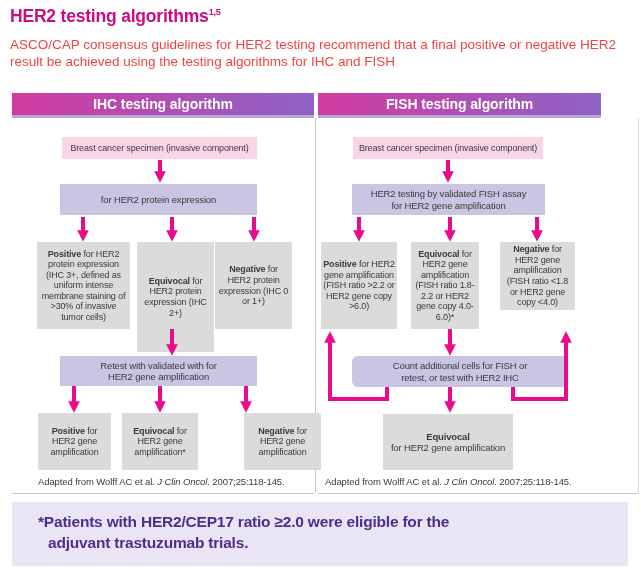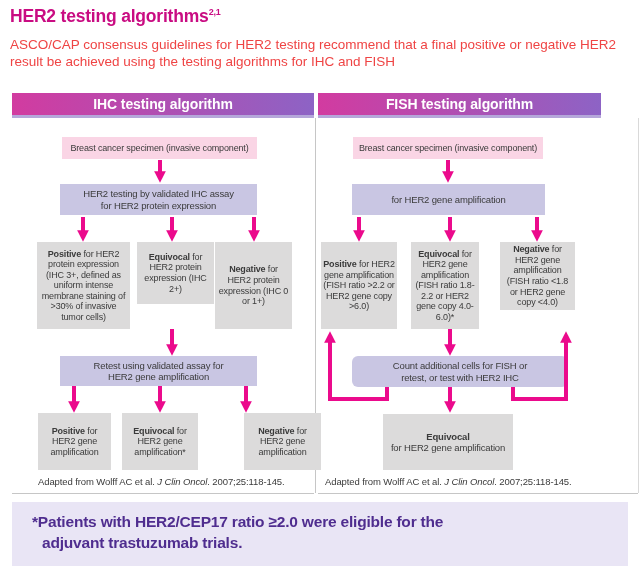--- a/index.html
+++ b/index.html
@@ -32,71 +32,71 @@
     color:#3b3b3b;letter-spacing:-0.15px;
   }
   .pinkbx{background:var(--boxPink);font-size:9px;white-space:nowrap;height:22px;top:137px;}
   .lavbx{background:var(--boxLav);font-size:9.5px;line-height:1.18;}
   .graybx{background:var(--boxGray);font-size:9px;line-height:1.17;padding:3px 2px;}
   .graybx b{letter-spacing:-0.15px;}
   .citation{font-size:9.5px;color:#3b3b3b;top:476px;letter-spacing:-0.1px;}
   
   .footnote{
     left:12px;top:502px;width:616px;height:64px;background:var(--footBg);
-    box-sizing:border-box;padding:9px 0 0 20px;
+    box-sizing:border-box;padding:9px 0 0 26px;
     color:var(--footText);font-size:15.5px;font-weight:bold;line-height:1.38;letter-spacing:-0.2px;
   }
   .footnote .l2{margin-left:10px;}
   svg.flow{left:0;top:0;pointer-events:none;}
 </style>
 </head>
 <body style="--titleMagenta: #c90c82; --gradStart: #d23ba0; --gradEnd: #8d63c5; --lavBorder: #b5a7da; --boxPink: #fad5e5; --boxLav: #c9c6e3; --boxGray: #dcdbdb; --footBg: #e9e5f5; --footText: #4f2d8f;">
 
-<div class="abs page-title"><span>HER2 testing algorithms</span><sup>2,1</sup></div>
+<div class="abs page-title"><span>HER2 testing algorithms</span><sup>1,5</sup></div>
 <div class="abs intro">ASCO/CAP consensus guidelines for HER2 testing recommend that a final positive or negative HER2 result be achieved using the testing algorithms for IHC and FISH</div>
 
 <div class="abs panel-header hdr-ihc">IHC testing algorithm</div>
 <div class="abs panel-header hdr-fish">FISH testing algorithm</div>
 
 <div class="abs vline" style="left:315px;"></div>
 <div class="abs vline" style="left:638px;background:#d9d9d9;"></div>
 <div class="abs hline" style="left:12px;width:302px;"></div>
 <div class="abs hline" style="left:318px;width:320px;"></div>
 
 <div class="abs bx pinkbx" style="left:62px;width:195px;">Breast cancer specimen (invasive component)</div>
 <div class="abs bx lavbx" style="left:60px;top:184px;width:197px;height:31px;">
-  <span>HER2 testing by validated IHC assay</span>
   <span>for HER2 protein expression</span>
 </div>
 <div class="abs bx graybx" style="left:37px;top:242px;width:93px;height:87px;">
     <div><b>Positive</b><span> for HER2 protein expression (IHC 3+, defined as uniform intense membrane staining of &gt;30% of invasive tumor cells)</span></div>
   </div>
-<div class="abs bx graybx" style="left:137px;top:242px;width:77px;height:62px;">
+<div class="abs bx graybx" style="left:137px;top:242px;width:77px;height:110px;">
     <div><b>Equivocal</b><span> for HER2 protein expression (IHC 2+)</span></div>
   </div>
 <div class="abs bx graybx" style="left:215px;top:242px;width:77px;height:87px;">
     <div><b>Negative</b><span> for HER2 protein expression (IHC 0 or 1+)</span></div>
   </div>
 <div class="abs bx lavbx" style="left:60px;top:356px;width:197px;height:30px;">
-  <span>Retest using validated assay for</span>
+  <span>Retest with validated with for</span>
   <span>HER2 gene amplification</span>
 </div>
 <div class="abs bx graybx" style="left:38px;top:413px;width:73px;height:57px;">
     <div><b>Positive</b><span> for HER2 gene amplification</span></div>
   </div>
 <div class="abs bx graybx" style="left:122px;top:413px;width:76px;height:57px;">
     <div><b>Equivocal</b><span> for HER2 gene amplification*</span></div>
   </div>
 <div class="abs bx graybx" style="left:208px;top:413px;width:77px;height:57px;margin-left:36px;">
     <div><b>Negative</b><span> for HER2 gene amplification</span></div>
   </div>
 <div class="abs citation" style="left:38px;"><span>Adapted from Wolff AC et al. </span><i>J Clin Oncol</i><span>. 2007;25:118-145.</span></div>
 
 <div class="abs bx pinkbx" style="left:353px;width:190px;">Breast cancer specimen (invasive component)</div>
 <div class="abs bx lavbx" style="left:352px;top:184px;width:193px;height:31px;">
+  <span>HER2 testing by validated FISH assay</span>
   <span>for HER2 gene amplification</span>
 </div>
 <div class="abs bx graybx" style="left:321px;top:242px;width:76px;height:87px;">
     <div><b>Positive</b><span> for HER2 gene amplification (FISH ratio &gt;2.2 or HER2 gene copy &gt;6.0)</span></div>
   </div>
 <div class="abs bx graybx" style="left:411px;top:242px;width:68px;height:87px;">
     <div><b>Equivocal</b><span> for HER2 gene amplification (FISH ratio 1.8-2.2 or HER2 gene copy 4.0-6.0)*</span></div>
   </div>
 <div class="abs bx graybx" style="left:500px;top:242px;width:75px;height:68px;">
     <div><b>Negative</b><span> for HER2 gene amplification (FISH ratio &lt;1.8 or HER2 gene copy &lt;4.0)</span></div>

